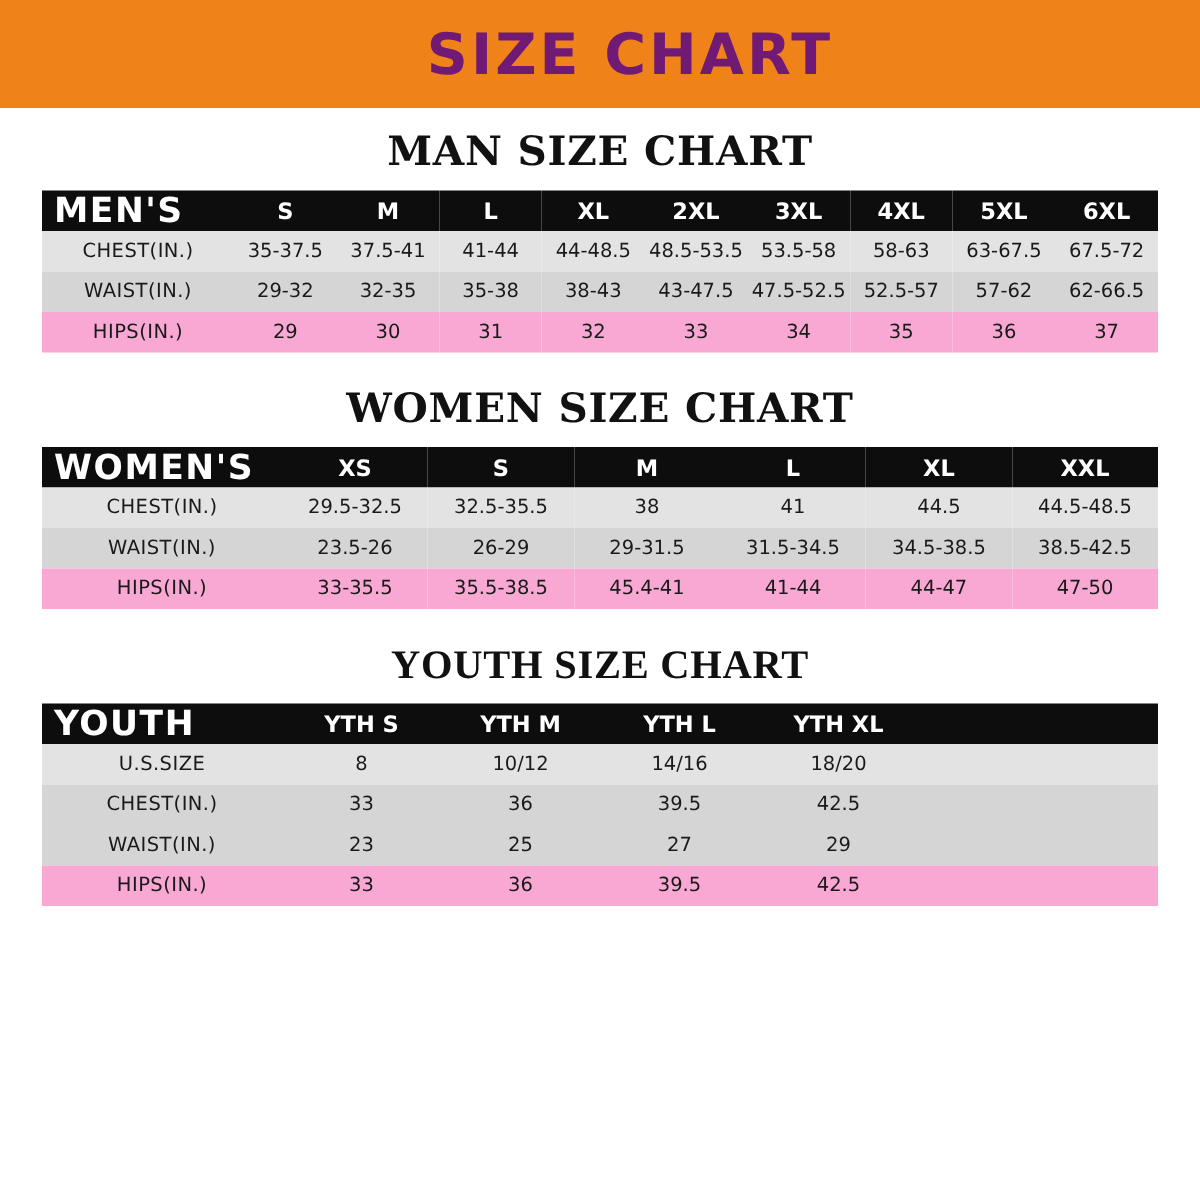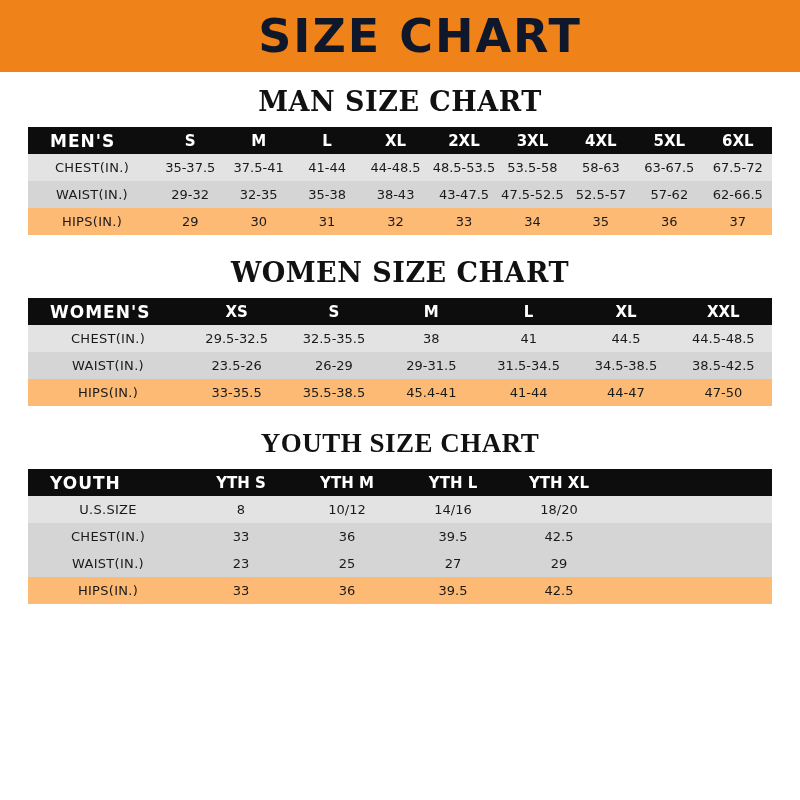--- a/index.html
+++ b/index.html
@@ -24,23 +24,23 @@
   .banner {
     height: 72px;
     background: #ef8218;
     display: flex;
     align-items: center;
     justify-content: center;
   }
   .banner-title {
     font-family: "DejaVu Sans", sans-serif;
     font-weight: bold;
-    font-size: 46px;
+    font-size: 38px;
     letter-spacing: 2px;
-    color: #0f172a;
+    color: #701a75;
     line-height: 1;
     margin-left: 40px;
   }
   
   .section-title {
     text-align: center;
     font-family: "DejaVu Serif", serif;
     font-weight: bold;
     font-size: 27px;
     color: #111111;
@@ -71,28 +71,28 @@
   }
   
   tr.head { background: #0d0d0d; height: 34px; }
   tr.head th {
     color: #ffffff;
     font-weight: bold;
     font-size: 15px;
   }
   tr.head th.first {
     text-align: left;
-    padding-left: 22px;
-    font-size: 17px;
+    padding-left: 8px;
+    font-size: 23px;
     letter-spacing: 1px;
   }
   
   tr.r-light { background: #e3e3e3; }
   tr.r-mid   { background: #d5d5d5; }
-  tr.r-dark  { background: #fdba74; }
+  tr.r-dark  { background: #f9a8d4; }
   td.label {
     font-size: 13px;
     color: #1a1a1a;
     letter-spacing: 0.3px;
   }
 
   
   table.men col.c0 { width: 128px; }
   
   table.women col.c0 { width: 160px; }

